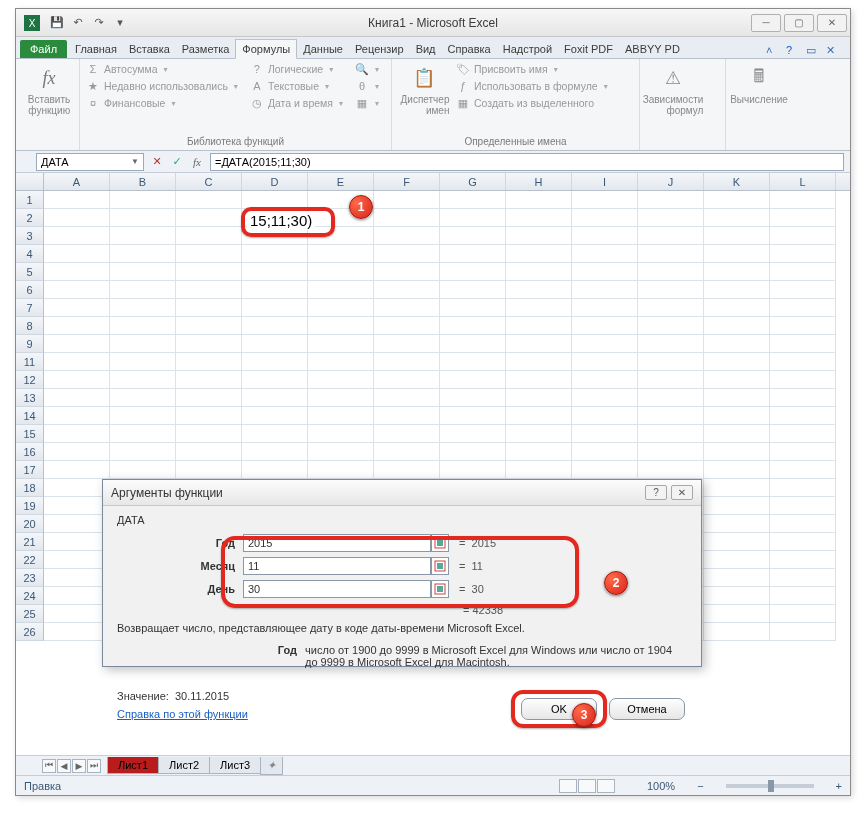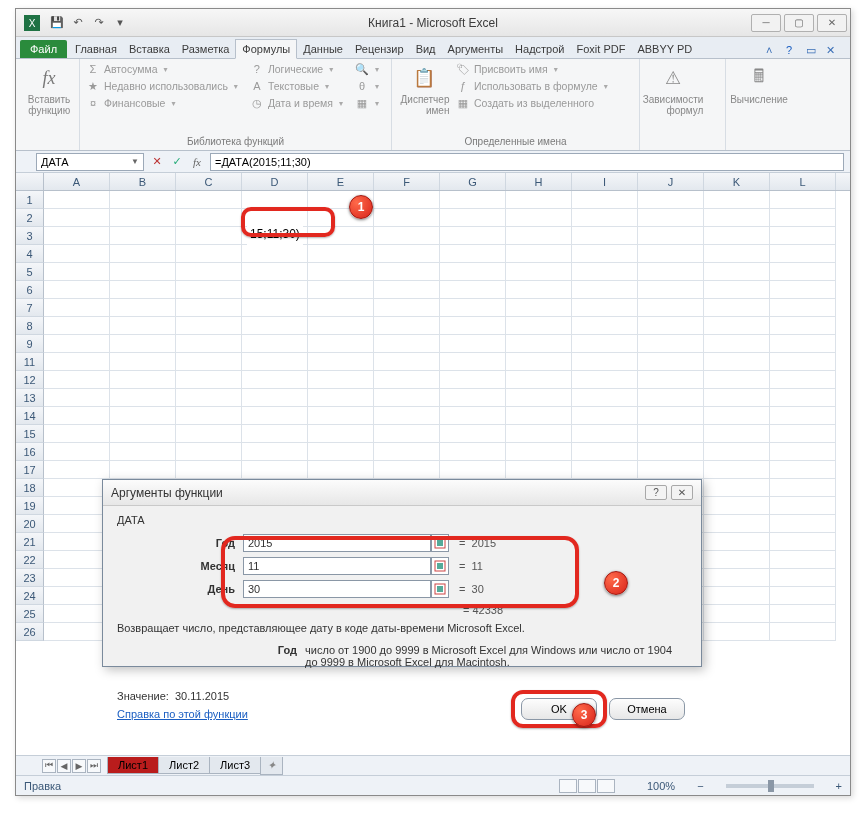--- a/index.html
+++ b/index.html
@@ -51,21 +51,21 @@
 .col-headers { display: flex; height: 18px; background: linear-gradient(#f4f6f9,#e3e8ee); border-bottom: 1px solid #b7c0cb; font-size: 11px; color: #3b5877; }
 .corner { width: 28px; border-right: 1px solid #b7c0cb; }
 .col-h { width: 66px; border-right: 1px solid #cfd7e0; text-align: center; line-height: 18px; }
 .rows { position: absolute; top: 18px; left: 0; right: 0; }
 .row { display: flex; height: 18px; }
 .row-h { width: 28px; background: linear-gradient(#f4f6f9,#e3e8ee); border-right: 1px solid #b7c0cb; border-bottom: 1px solid #cfd7e0; text-align: center; font-size: 11px; color: #3b5877; line-height: 18px; }
 .cell { width: 66px; border-right: 1px solid #dce2e9; border-bottom: 1px solid #dce2e9; font-size: 11px; line-height: 18px; padding: 0 2px; }
 
 
 .cell-highlight { position: absolute; left: 225px; top: 34px; width: 94px; height: 30px; border: 4px solid #e2281f; border-radius: 10px; box-shadow: 0 1px 2px rgba(0,0,0,.3); pointer-events: none; }
-.cell-val { position: absolute; left: 231px; top: 38px; font-size: 12px; padding: 16px 3px; background:#fff; }
+.cell-val { position: absolute; left: 231px; top: 38px; font-size: 15px; padding: 1px 3px; background:#fff; }
 
 
 .badge { position: absolute; width: 24px; height: 24px; border-radius: 50%; background: radial-gradient(circle at 30% 30%, #ff6a4a, #d8231a); color: #fff; font-size: 12px; font-weight: bold; display: flex; align-items: center; justify-content: center; box-shadow: 0 1px 3px rgba(0,0,0,.5); border: 1px solid #a01810; }
 
 
 .dialog { position: absolute; left: 86px; top: 306px; width: 600px; height: 188px; background: #f1f1f1; border: 1px solid #7a8a9c; box-shadow: 3px 3px 10px rgba(0,0,0,.25); font-size: 11px; color: #333; }
 .dialog .dlg-title { height: 26px; background: linear-gradient(#fcfcfc,#e7e7e7); border-bottom: 1px solid #c9c9c9; display: flex; align-items: center; padding: 0 8px; }
 .dlg-title .t { font-size: 12px; }
 .dlg-title .dlg-btns { margin-left: auto; display: flex; gap: 4px; }
 .dlg-title .dlg-btns span { width: 22px; height: 15px; border: 1px solid #a8a8a8; border-radius: 2px; background: #f3f3f3; display: inline-flex; align-items: center; justify-content: center; font-size: 10px; color: #555; }
@@ -129,21 +129,21 @@
     <div class="title-text">Книга1 - Microsoft Excel</div>
     <div class="win-btns">
       <span>─</span>
       <span>▢</span>
       <span>✕</span>
     </div>
   </div>
 
   <div class="ribbon-tabs">
     <div class="file-tab">Файл</div>
-    <div id="rtabs" style="display: contents;"><div class="tab">Главная</div><div class="tab">Вставка</div><div class="tab">Разметка</div><div class="tab active">Формулы</div><div class="tab">Данные</div><div class="tab">Рецензир</div><div class="tab">Вид</div><div class="tab">Аргументы</div><div class="tab">Надстрой</div><div class="tab">Foxit PDF</div><div class="tab">ABBYY PD</div></div>
+    <div id="rtabs" style="display: contents;"><div class="tab">Главная</div><div class="tab">Вставка</div><div class="tab">Разметка</div><div class="tab active">Формулы</div><div class="tab">Данные</div><div class="tab">Рецензир</div><div class="tab">Вид</div><div class="tab">Справка</div><div class="tab">Надстрой</div><div class="tab">Foxit PDF</div><div class="tab">ABBYY PD</div></div>
     <div class="help-icons">
       <span>˄</span>
       <span style="color:#1a5ec2">?</span>
       <span>▭</span>
       <span>✕</span>
     </div>
   </div>
 
   <div class="ribbon">
     <div class="ribbon-group" style="width:64px">

